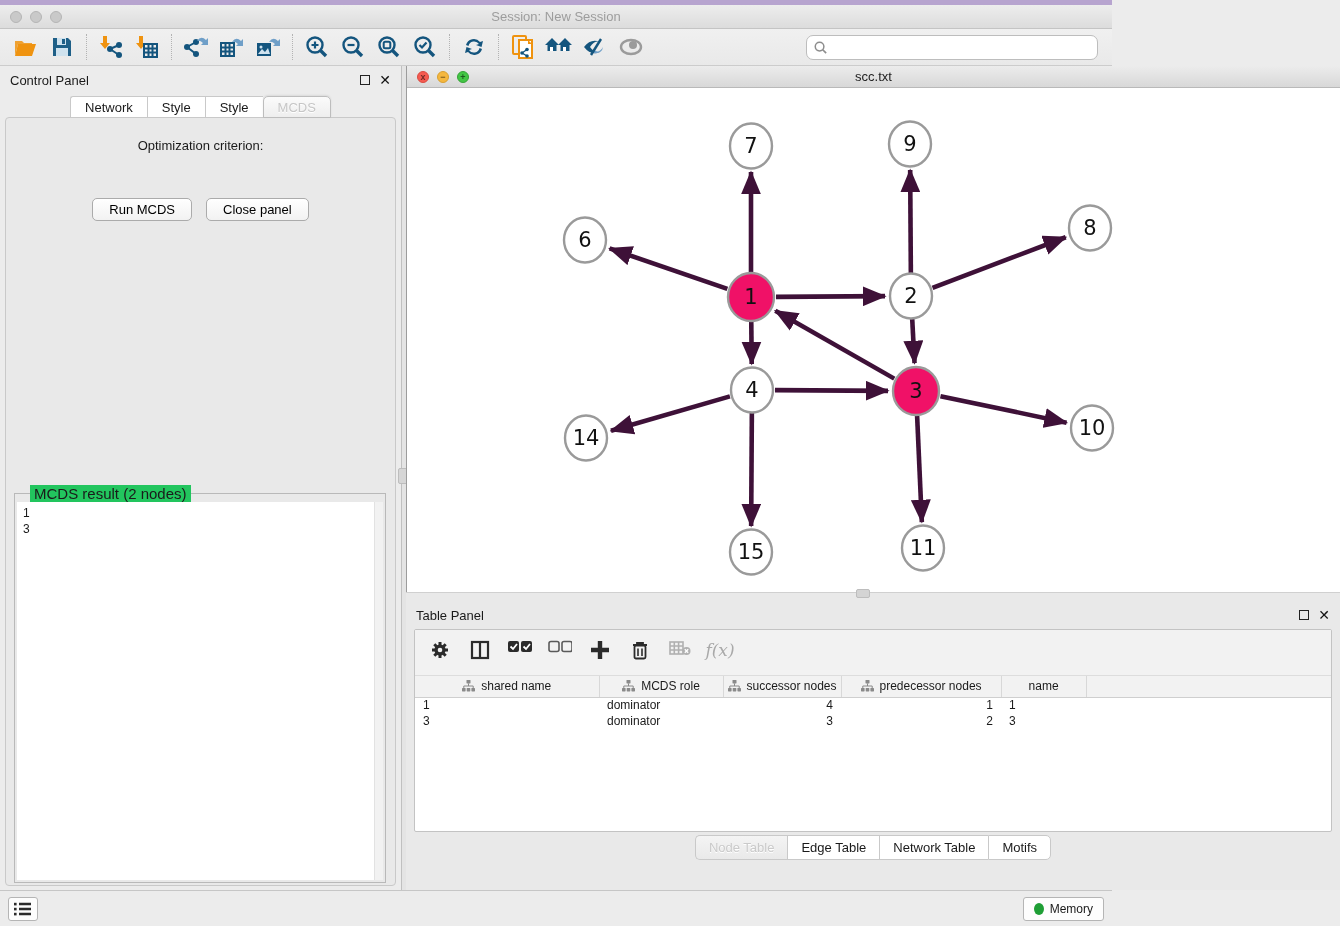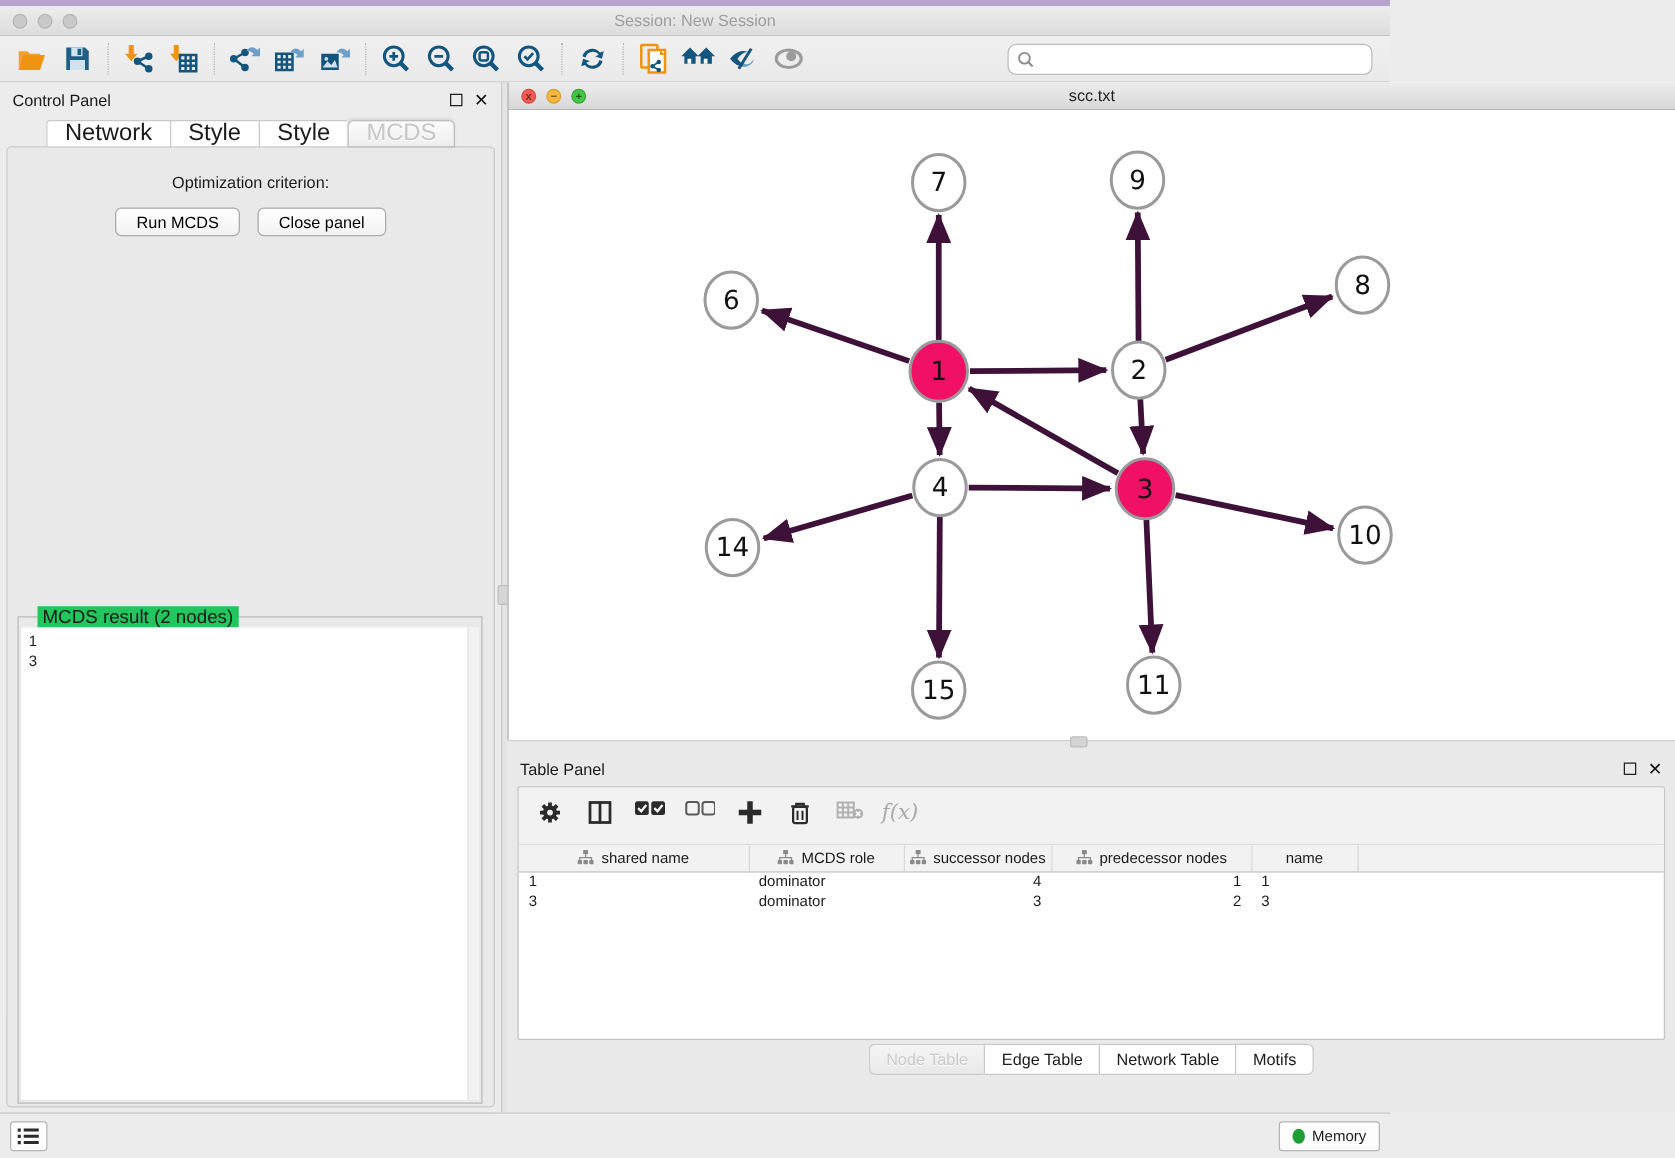--- a/index.html
+++ b/index.html
@@ -35,35 +35,35 @@
   .right-col { flex:1; display:flex; flex-direction:column; position:relative; }
 
   
   .cp-header { height:28px; display:flex; align-items:center; padding:0 10px; }
   .cp-title { font-size:13px; }
   .panel-ctrls { margin-left:auto; display:flex; gap:9px; align-items:center; }
   .float-ico { width:10px; height:10px; border:1.5px solid #222; }
   .close-ico { font-size:14px; font-weight:bold; color:#111; line-height:10px; }
 
   .cp-tabs { display:flex; justify-content:center; height:22px; margin-top:2px; position:relative; z-index:2; }
-  .cp-tab { padding:4px 14px; background:#ffffff; border:1px solid #c9c9c9; border-right:none; font-size:19px;
+  .cp-tab { padding:4px 14px; background:#ffffff; border:1px solid #c9c9c9; border-right:none; font-size:13px;
             display:flex; align-items:center; }
   .cp-tab:first-child { border-radius:3px 0 0 0; }
   .cp-tab:last-child { border-right:1px solid #c9c9c9; }
   .cp-tab.selected { background:linear-gradient(#fbfbfb,#eeeeee); color:#c6c6c6; text-shadow:0 1px 0 #fff;
                      border-radius:5px 5px 0 0; border:1px solid #bdbdbd; box-shadow:0 -1px 2px rgba(0,0,0,.08); }
   .cp-body { position:absolute; top:51px; left:5px; right:5px; bottom:4px; background:#e9e9e9;
              border:1px solid #c9c9c9; border-radius:4px; }
   .opt-label { text-align:center; margin-top:20px; font-size:13px; }
   .dropdown { margin:9px auto 0; width:310px; height:23px; background:#fff; border:1px solid #ababab; border-radius:4px;
               display:flex; align-items:center; padding:0 6px 0 10px; font-size:13px; }
   .dd-arrows { margin-left:auto; display:flex; flex-direction:column; line-height:5px; font-size:8px; color:#444; }
   .btn-row { display:flex; justify-content:center; gap:14px; margin-top:13px; }
   .push-btn { background:linear-gradient(#ffffff,#f2f2f2); border:1px solid #ababab; border-radius:5px;
-              padding:3px 16px; font-size:13px; }
+              padding:3px 16px; font-size:13px;margin-top:32px; }
   .result-group { position:absolute; left:8px; right:9px; top:375px; bottom:2px; border:1px solid #b9b9b9; }
   .result-legend { position:absolute; top:-9px; left:15px; background:#22c55e; padding:0 4px; font-size:15px; }
   .result-area { position:absolute; inset:8px 2px 2px 2px; background:#ffffff; font-size:12px; line-height:16px;
                  padding:3px 0 0 6px; overflow:hidden; }
   .result-scroll { position:absolute; top:8px; right:2px; bottom:2px; width:9px; background:#f2f2f2; border-left:1px solid #e2e2e2; }
 
   
   .net-window { height:526px; background:#ffffff; border-left:1px solid #9c9c9c; position:relative; }
   .net-titlebar { height:22px; background:linear-gradient(#ececec,#d8d8d8); border-bottom:1px solid #b9b9b9;
                   display:flex; align-items:center; position:relative; }

